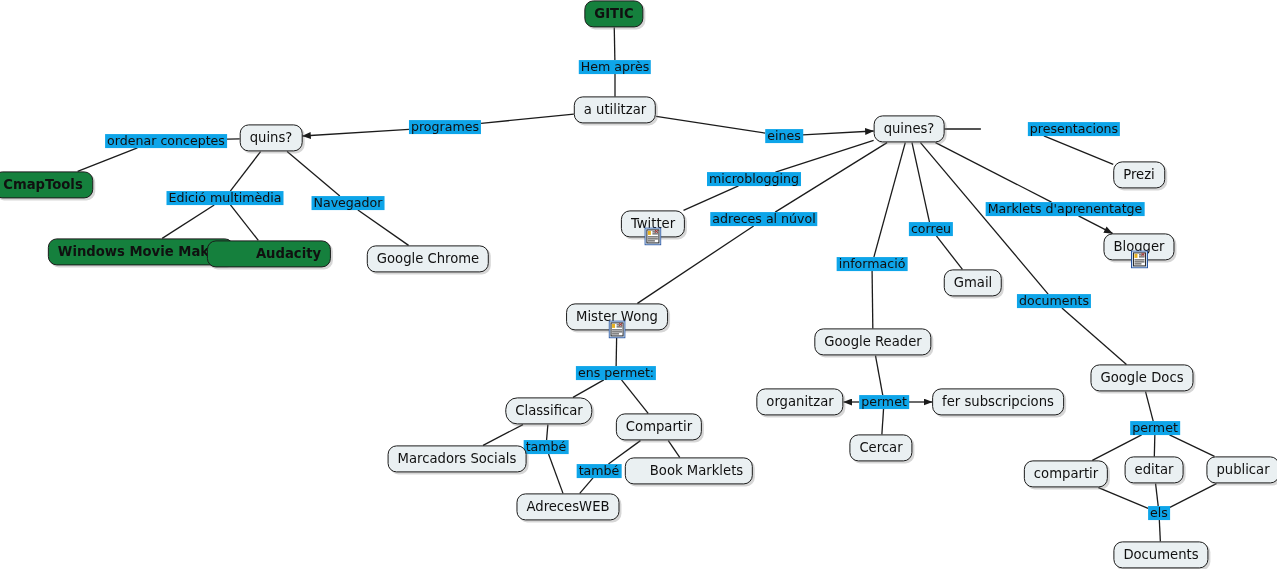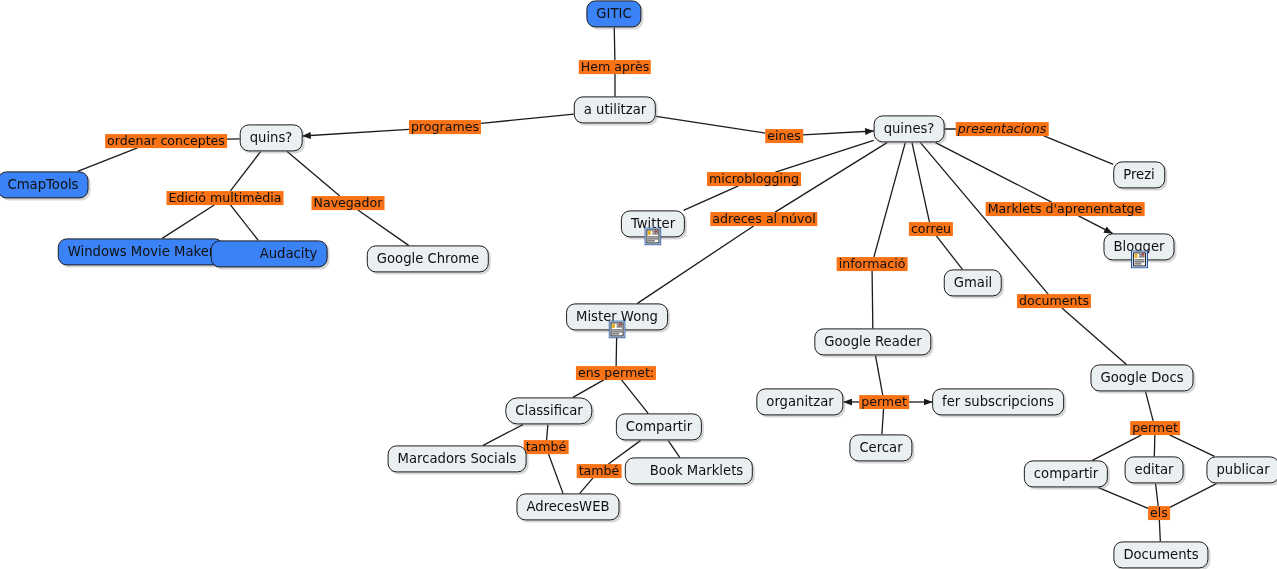--- a/index.html
+++ b/index.html
@@ -31,40 +31,41 @@
     background: #eaf0f2;
     color: #101010;
     font-size: 13.2px;
     line-height: 1;
     padding: 6px 9px 6px 9px;
     white-space: nowrap;
     box-shadow: 2px 2px 0 rgba(120,120,120,0.30);
     text-align: center;
   }
   .node.gray {
-    background: #3b82f6;
+    background: #15803d;
+    font-weight: bold;
   }
   .node .label {
     display: block;
   }
   .res-icon {
     position: absolute;
     left: 50%;
     bottom: -9px;
     transform: translateX(-50%);
     width: 17px;
     height: 18px;
     line-height: 0;
   }
   .edge-label {
     position: absolute;
     transform: translate(-50%, -50%);
     font-size: 12.6px;
     color: #101010;
-    background: #f97316;
+    background: #0ea5e9;
     padding: 0 2px;
     white-space: nowrap;
     line-height: 1.1;
   }
 </style>
 </head>
 <body>
 
 <div id="canvas">
   <svg id="edges" viewBox="0 0 1277 569">
@@ -126,21 +127,21 @@
   </svg>
   <div id="labels-layer">
       <div class="edge-label" style="left: 615px; top: 67px;">Hem après</div>
       <div class="edge-label" style="left: 445px; top: 127px;">programes</div>
       <div class="edge-label" style="left: 784px; top: 136px;">eines</div>
       <div class="edge-label" style="left: 166px; top: 141px;">ordenar conceptes</div>
       <div class="edge-label" style="left: 225px; top: 198px;">Edició multimèdia</div>
       <div class="edge-label" style="left: 348px; top: 203px;">Navegador</div>
       <div class="edge-label" style="left: 754px; top: 179px;">microblogging</div>
       <div class="edge-label" style="left: 764px; top: 219px;">adreces al núvol</div>
-      <div class="edge-label" style="left: 1002px; top: 129px; font-style: italic;">presentacions</div>
+      <div class="edge-label" style="left: 1074px; top: 129px;">presentacions</div>
       <div class="edge-label" style="left: 1065px; top: 209px;">Marklets d'aprenentatge</div>
       <div class="edge-label" style="left: 931px; top: 229px;">correu</div>
       <div class="edge-label" style="left: 872px; top: 264px;">informació</div>
       <div class="edge-label" style="left: 1054px; top: 301px;">documents</div>
       <div class="edge-label" style="left: 616px; top: 373px;">ens permet:</div>
       <div class="edge-label" style="left: 884px; top: 402px;">permet</div>
       <div class="edge-label" style="left: 1155px; top: 428px;">permet</div>
       <div class="edge-label" style="left: 546px; top: 447px;">també</div>
       <div class="edge-label" style="left: 599px; top: 471px;">també</div>
       <div class="edge-label" style="left: 1159px; top: 513px;">els</div>

